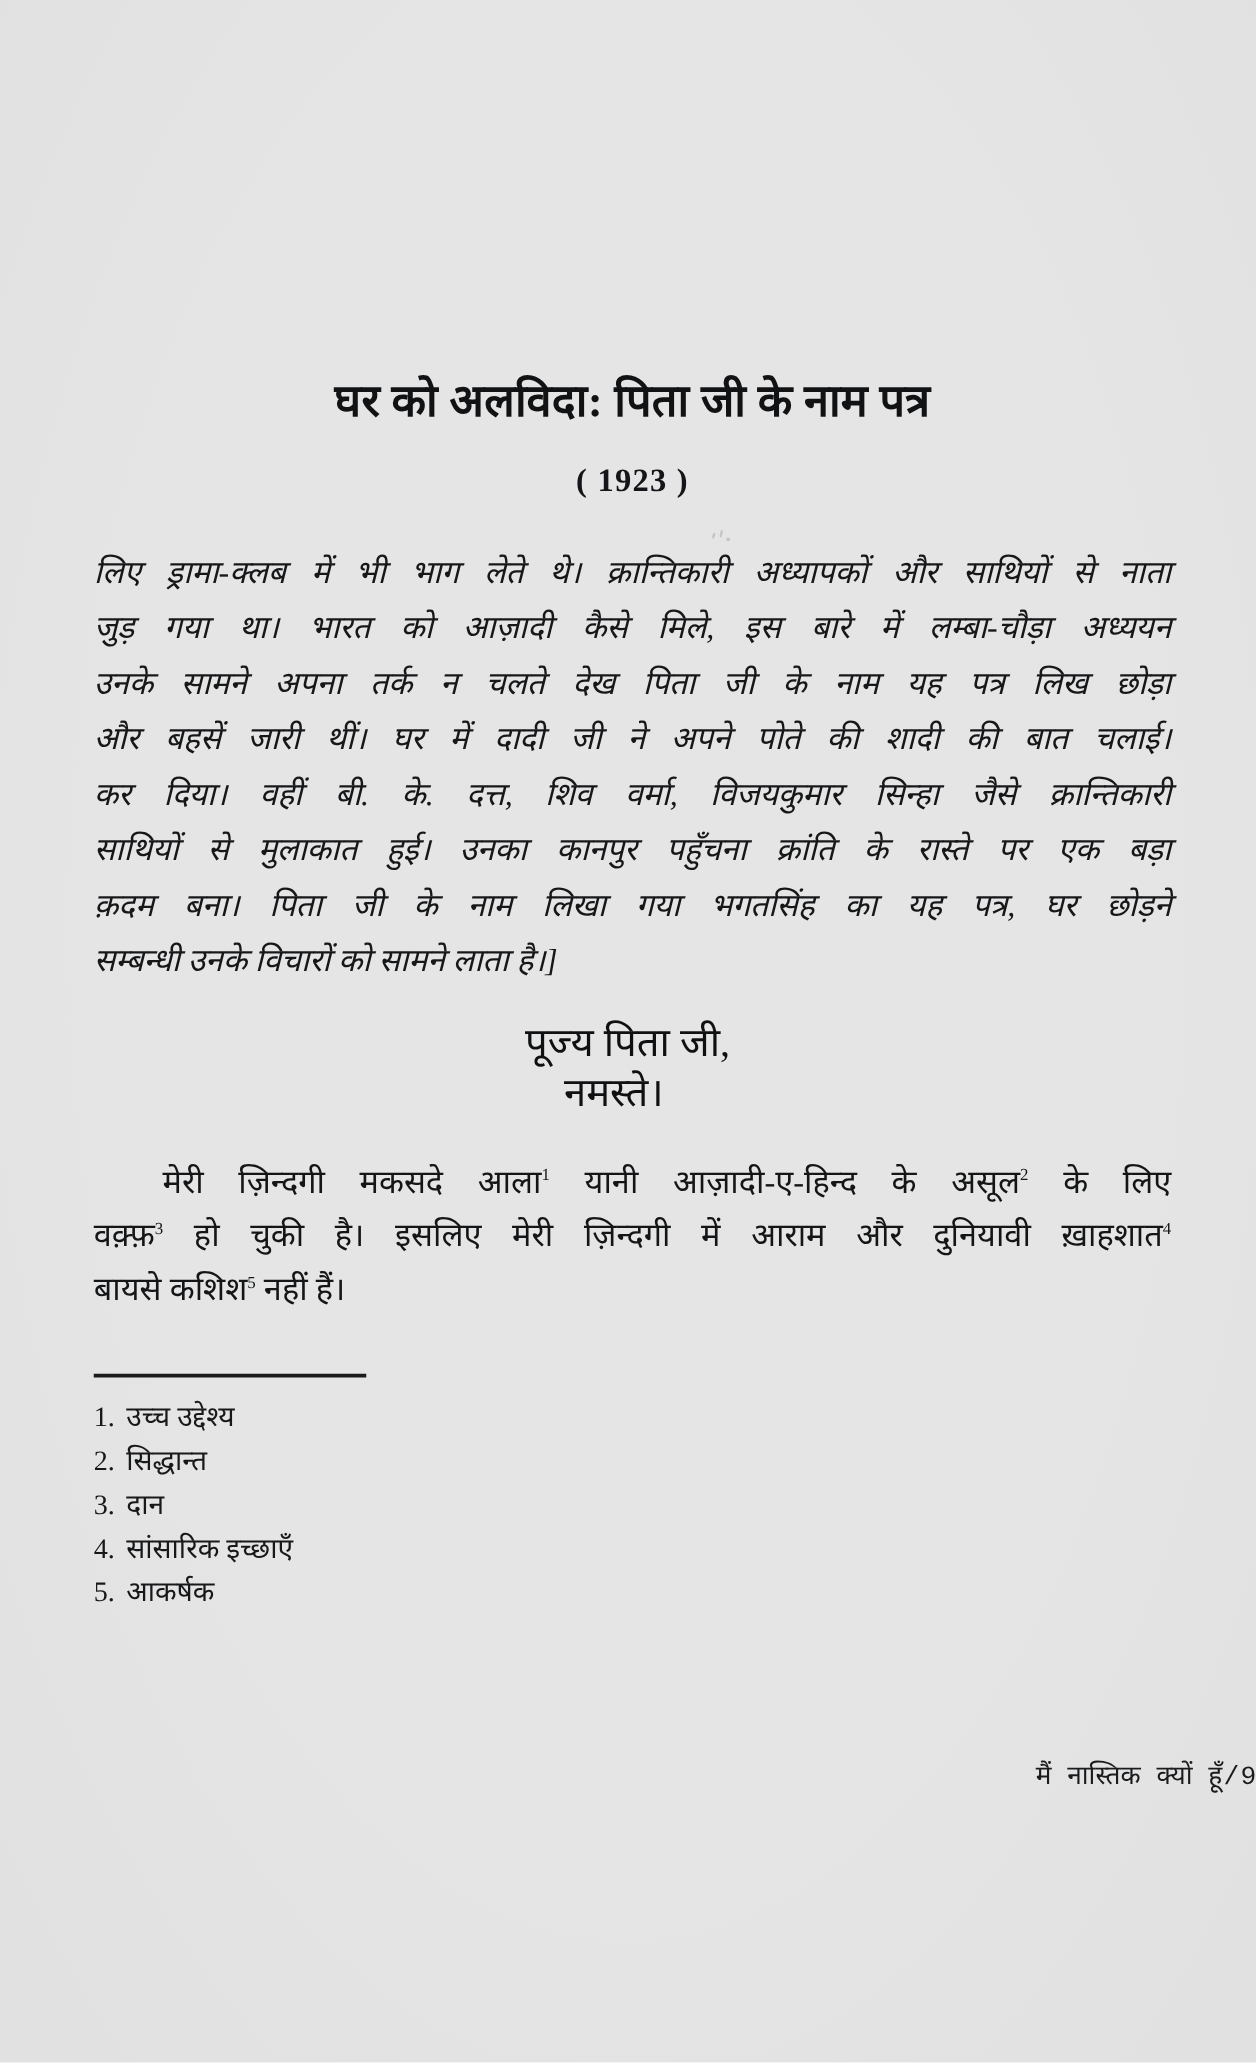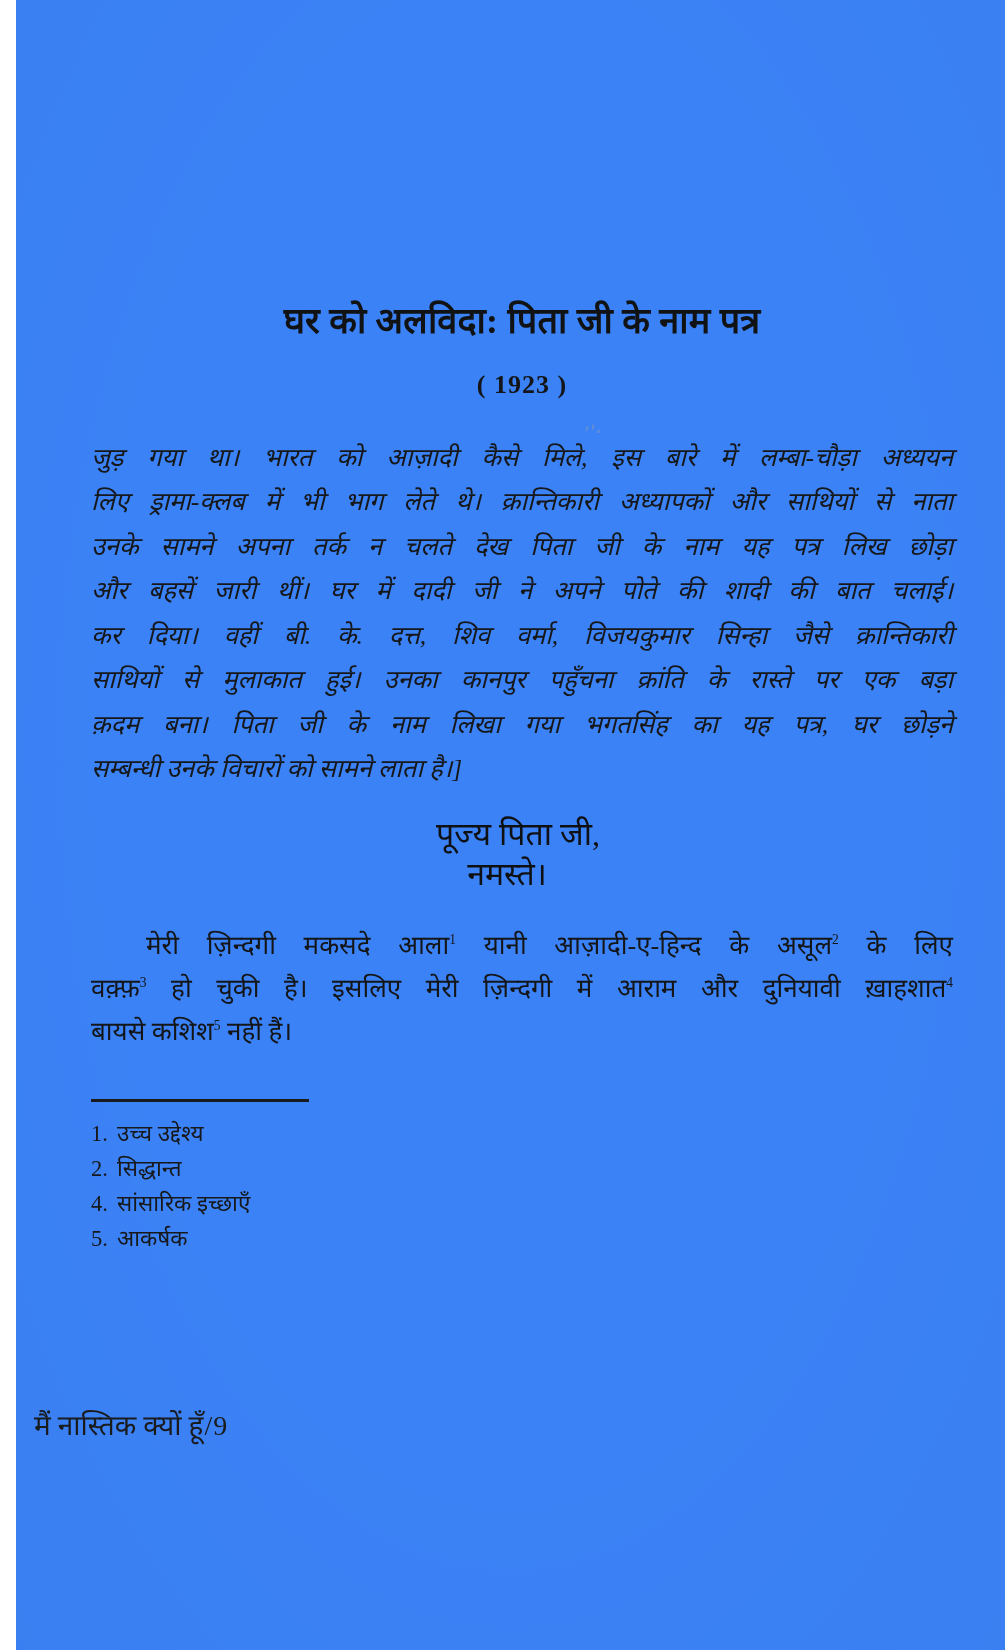--- a/index.html
+++ b/index.html
@@ -13,22 +13,21 @@
     height: 1650px;
     position: relative;
     font-family: "Liberation Serif", "DejaVu Serif", serif;
     color: #17181a;
     overflow: hidden;
   }
 
   .page {
     position: absolute;
     inset: 0;
-    background: #3b82f6;
-    margin-left: 16px;
+    background: #e5e5e5;
   }
 
   
   .paper-tone {
     position: absolute;
     inset: 0;
     background:
       radial-gradient(ellipse at 50% 45%, rgba(255,255,255,0) 55%, rgba(0,0,0,0.018) 100%);
     pointer-events: none;
   }
@@ -156,24 +155,25 @@
     display: inline-block;
     min-width: 26px;
   }
 
   
   .page-footer {
     position: absolute;
     left: 0;
     right: 0;
     top: 1405px;
-    text-align: left;
-    font-size: 28px;
+    text-align: right;
+    font-size: 21px;
     color: #1a1b1d;
     padding-left: 18px;
+    font-family: Liberation Mono, monospace;
   }
   .page-footer .book-name {
     font-style: normal;
   }
   .page-footer .sep {
     padding: 0 1px;
   }
 
   
   .speck {
@@ -208,22 +208,22 @@
       <i></i>
   </div>
 
   <div class="content">
 
     <h1 class="chapter-title">घर को अलविदा: पिता जी के नाम पत्र</h1>
 
     <div class="chapter-year">( 1923 )</div>
 
     <p class="intro">
+        <span class="ln stretch">लिए ड्रामा-क्लब में भी भाग लेते थे। क्रान्तिकारी अध्यापकों और साथियों से नाता</span>
         <span class="ln stretch">जुड़ गया था। भारत को आज़ादी कैसे मिले, इस बारे में लम्बा-चौड़ा अध्ययन</span>
-        <span class="ln stretch">लिए ड्रामा-क्लब में भी भाग लेते थे। क्रान्तिकारी अध्यापकों और साथियों से नाता</span>
         <span class="ln stretch">उनके सामने अपना तर्क न चलते देख पिता जी के नाम यह पत्र लिख छोड़ा</span>
         <span class="ln stretch">और बहसें जारी थीं। घर में दादी जी ने अपने पोते की शादी की बात चलाई।</span>
         <span class="ln stretch">कर दिया। वहीं बी. के. दत्त, शिव वर्मा, विजयकुमार सिन्हा जैसे क्रान्तिकारी</span>
         <span class="ln stretch">साथियों से मुलाकात हुई। उनका कानपुर पहुँचना क्रांति के रास्ते पर एक बड़ा</span>
         <span class="ln stretch">क़दम बना। पिता जी के नाम लिखा गया भगतसिंह का यह पत्र, घर छोड़ने</span>
         <span class="ln">सम्बन्धी उनके विचारों को सामने लाता है।]</span>
       </p>
 
     <div class="salutation">
       <span class="line1">पूज्य पिता जी,</span>
@@ -234,20 +234,21 @@
         <span class="ln indent stretch">मेरी ज़िन्दगी मकसदे आला<sup class="fn">1</sup> यानी आज़ादी-ए-हिन्द के असूल<sup class="fn">2</sup> के लिए</span>
         <span class="ln stretch">वक़्फ़<sup class="fn">3</sup> हो चुकी है। इसलिए मेरी ज़िन्दगी में आराम और दुनियावी ख़ाहशात<sup class="fn">4</sup></span>
         <span class="ln">बायसे कशिश<sup class="fn">5</sup> नहीं हैं।</span>
       </p>
 
     <hr class="footnote-rule">
 
     <ol class="footnotes">
         <li><span class="num">1.</span><span>उच्च उद्देश्य</span></li>
         <li><span class="num">2.</span><span>सिद्धान्त</span></li>
+        <li><span class="num">3.</span><span>दान</span></li>
         <li><span class="num">4.</span><span>सांसारिक इच्छाएँ</span></li>
         <li><span class="num">5.</span><span>आकर्षक</span></li>
       </ol>
 
   </div>
 
   <div class="page-footer">
     <span class="book-name">मैं नास्तिक क्यों हूँ</span><span class="sep">/</span><span class="pg">9</span>
   </div>
 

